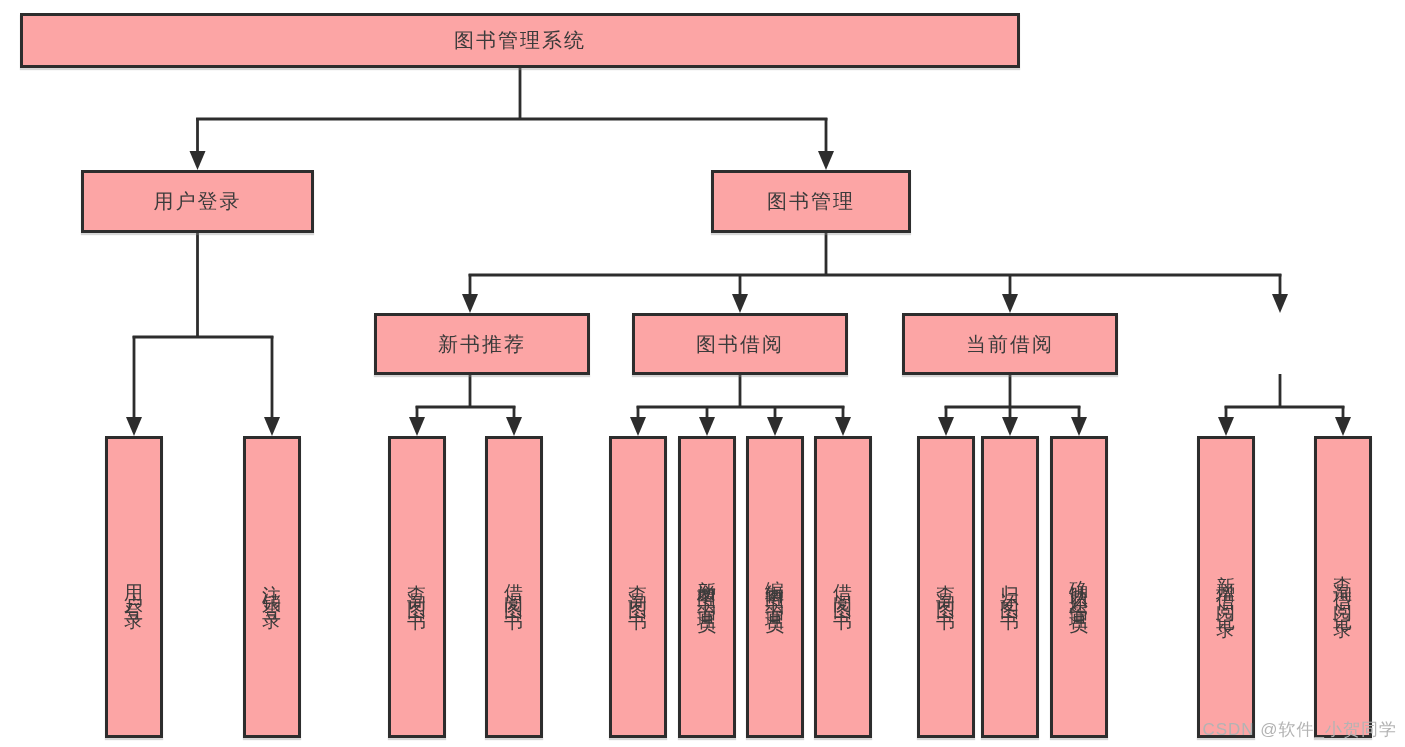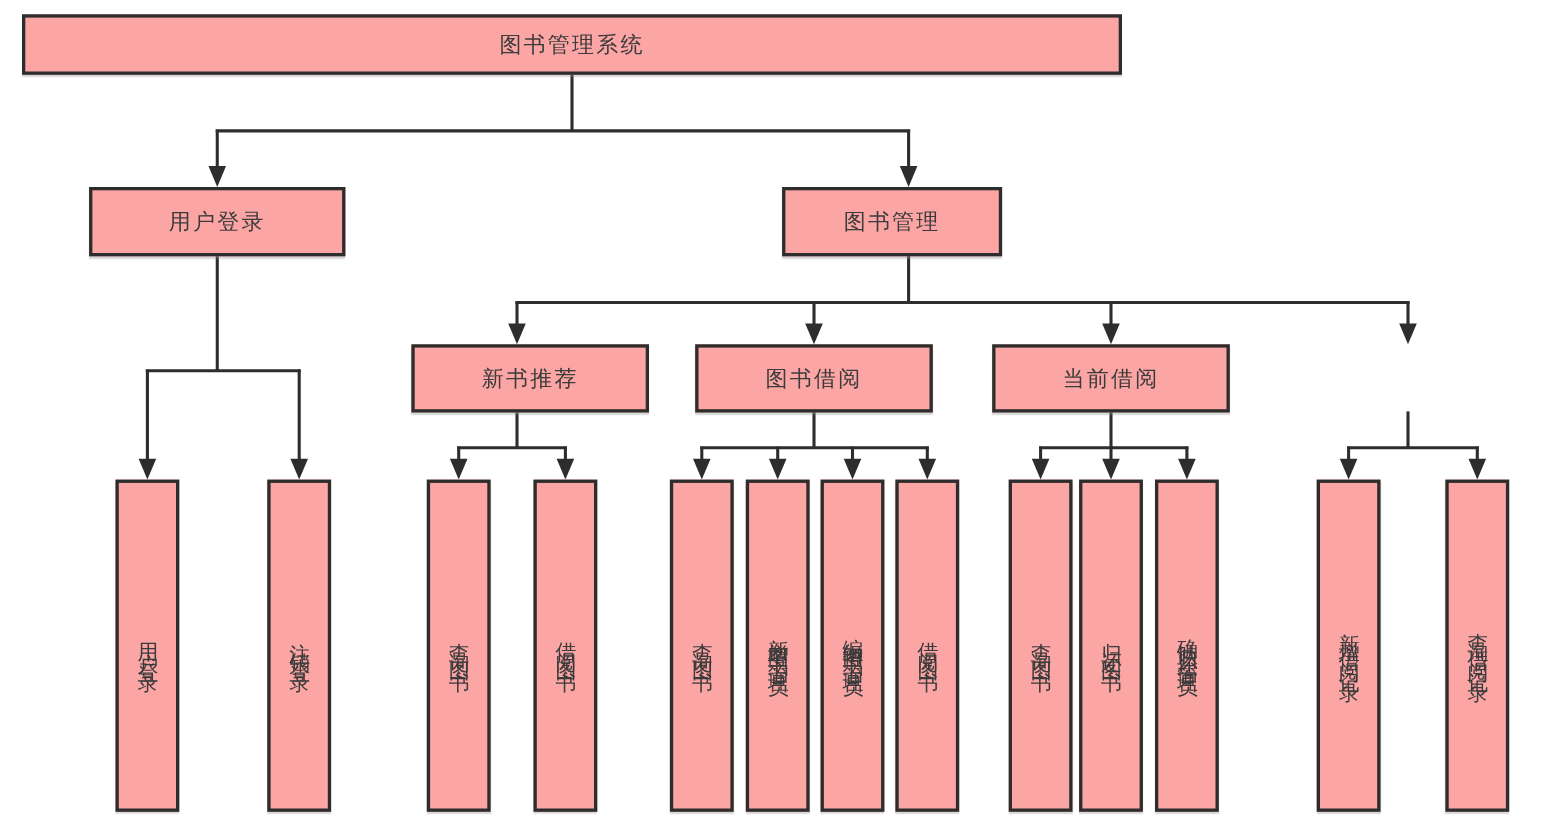--- a/index.html
+++ b/index.html
@@ -145,13 +145,14 @@
   <div class="node v-node dense" style="left:746px; top:436px; width:58px; height:302px;">编辑图书（管理员）</div>
   <div class="node v-node" style="left:814px; top:436px; width:58px; height:302px;">借阅图书</div>
 
   <div class="node v-node" style="left:917px; top:436px; width:58px; height:302px;">查询图书</div>
   <div class="node v-node" style="left:981px; top:436px; width:58px; height:302px;">归还图书</div>
   <div class="node v-node dense" style="left:1050px; top:436px; width:58px; height:302px;">确认归还（管理员）</div>
 
   <div class="node v-node" style="left:1197px; top:436px; width:58px; height:302px;">新增借阅记录</div>
   <div class="node v-node" style="left:1314px; top:436px; width:58px; height:302px;">查询借阅记录</div>
 
+  <div class="watermark">CSDN @软件_小贺同学</div>
 </div>
 
 </body></html>

